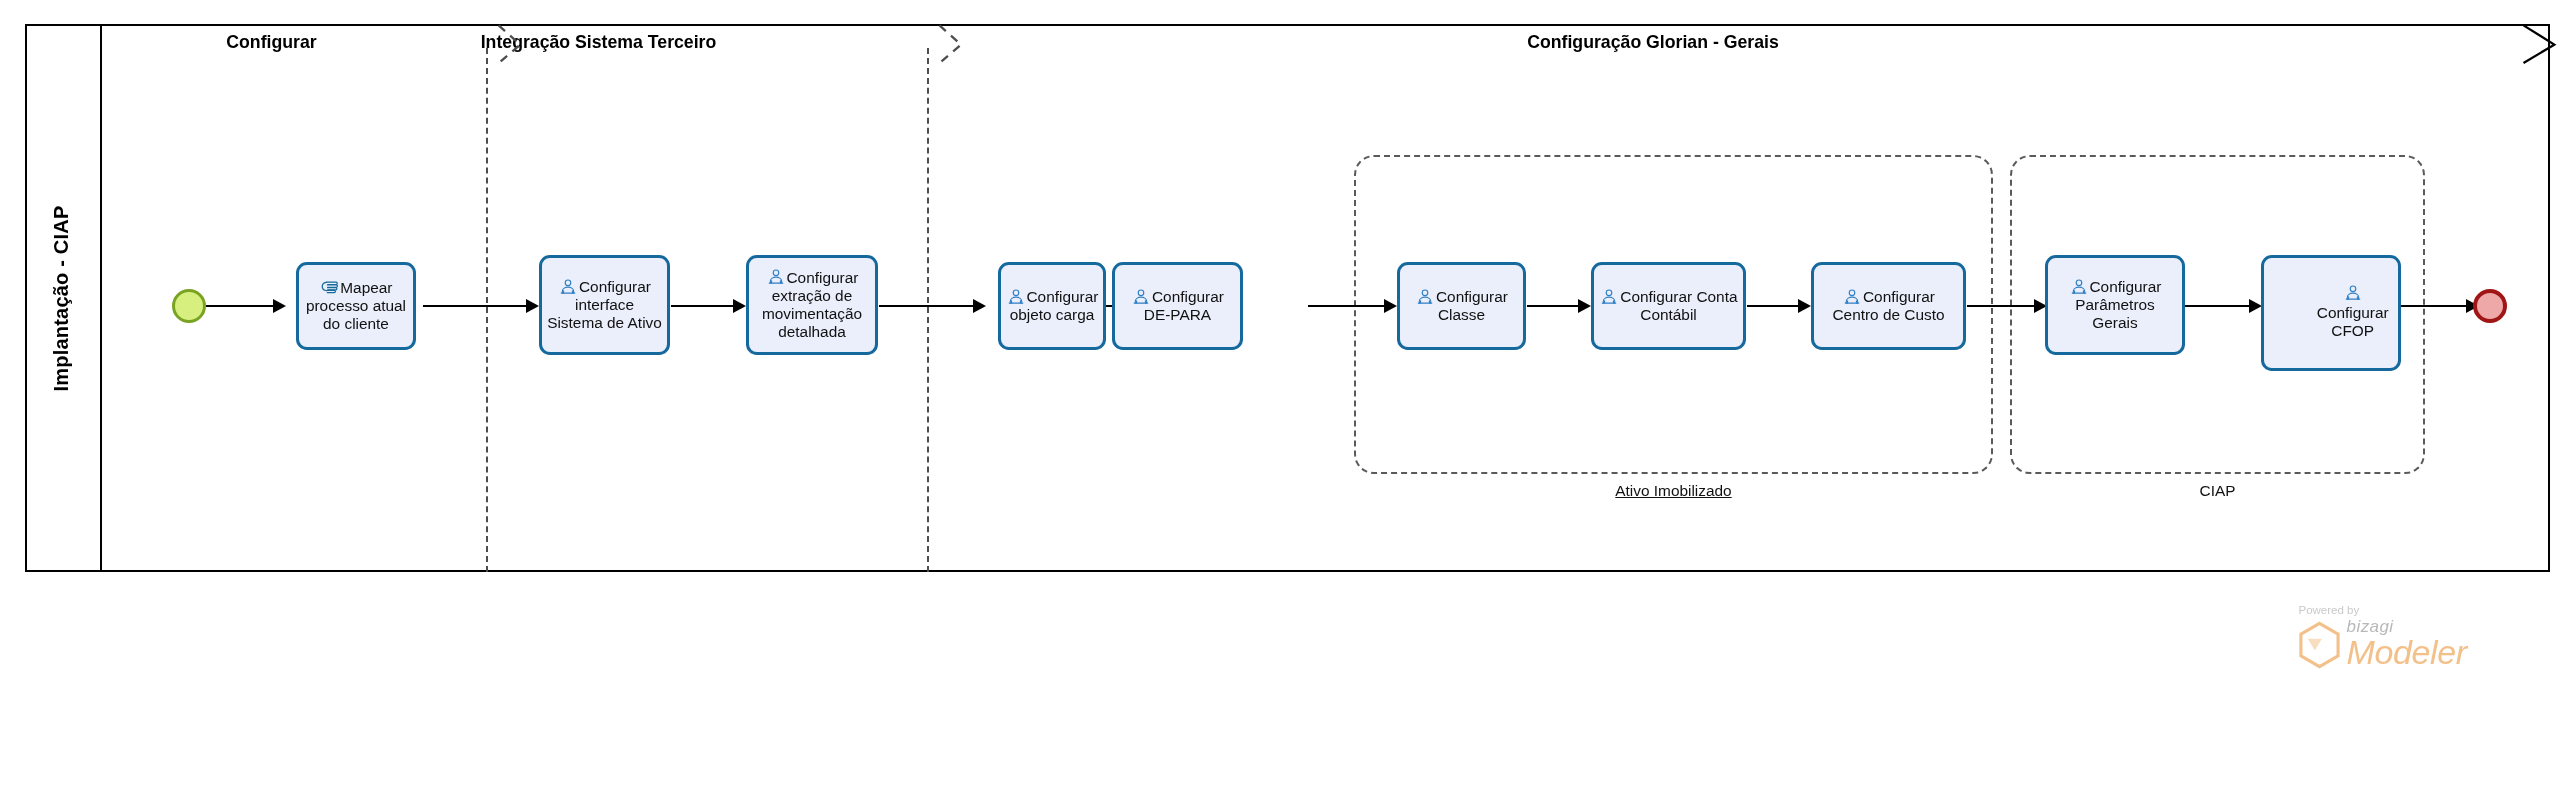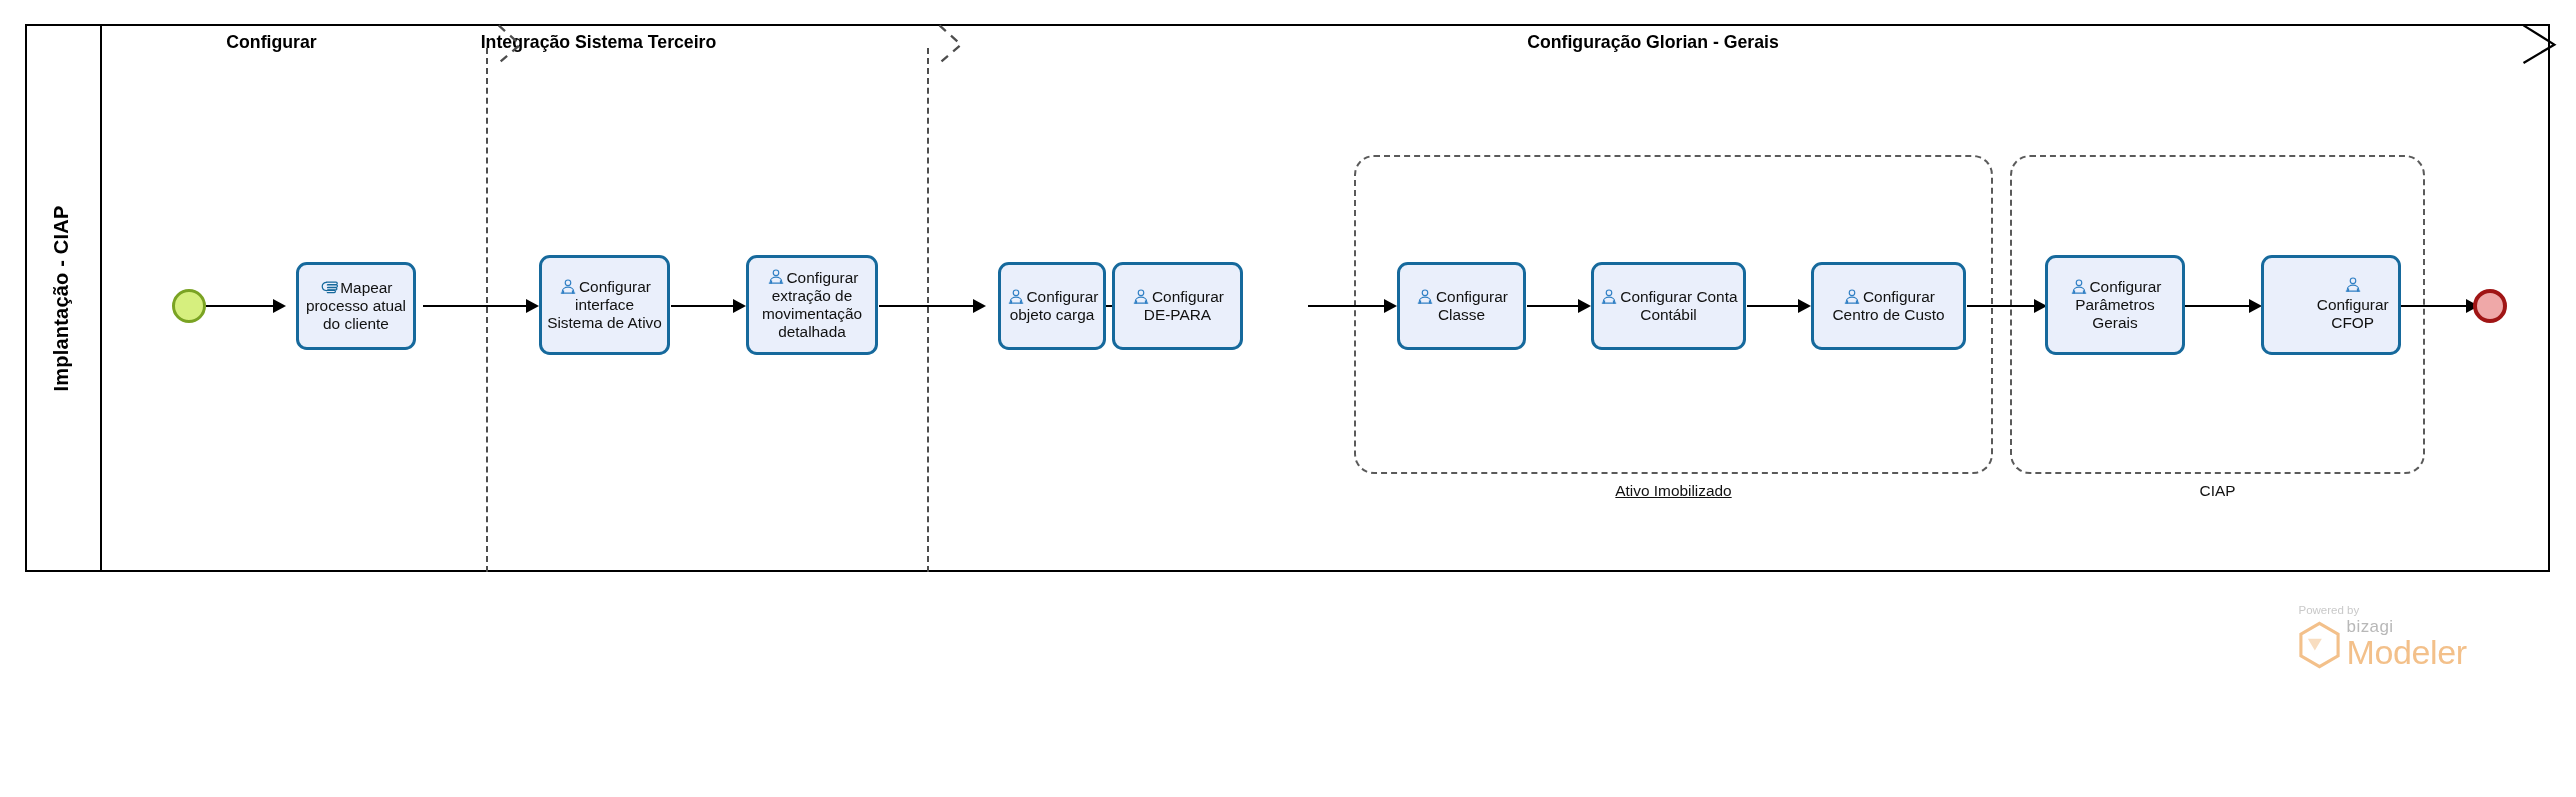--- a/index.html
+++ b/index.html
@@ -164,21 +164,21 @@
   }
   .logo-powered {
     font-size: 11.5px;
     color: #c9c9c9;
     margin-left: 1.5px;
     margin-bottom: 1.5px;
     font-family: "Liberation Sans", sans-serif;
   }
   .logo-row { display: flex; align-items: flex-end; }
   .logo-hex { width: 45px; height: 48px; margin-right: 4.6px; }
-  .logo-text { line-height: 1; }
+  .logo-text { line-height: 1; font-style: italic; }
   .logo-bizagi {
     font-size: 17px;
     color: #b8b8b8;
     letter-spacing: 0.4px;
     font-family: "Liberation Sans", sans-serif;
   }
   .logo-modeler {
     font-size: 34px;
     color: #f3c08a;
     letter-spacing: -0.4px;
@@ -392,21 +392,21 @@
             <path d="M5.6 19.6v-2.1c0-3.3 3.3-5.6 7.4-5.6s7.4 2.3 7.4 5.6v2.1"></path>
             <path d="M4.2 19.6h17.6"></path>
               <path d="M7.2 16.6v3"></path>
               <path d="M18.8 16.6v3"></path>
           </g>
         </svg>
       </span><span class="task-label">Configurar Parâmetros Gerais</span>
     </div>
   </div>
 
-  <div class="task" style="left:2261px; top:255px; width:140px; height:100px;padding-left:48px;">
+  <div class="task" style="left:2261px; top:255px; width:140px; height:116px;padding-left:48px;">
     <div class="task-inner">
       <span class="task-icon" style="display:block;margin:0 auto 0.8px auto;">
         <svg viewBox="0 0 26 22" width="20" height="17">
           <g fill="none" stroke="#2f7fc4" stroke-width="1.5" stroke-linecap="round" stroke-linejoin="round">
             <circle cx="13" cy="6.2" r="3.6"></circle>
             <path d="M5.6 19.6v-2.1c0-3.3 3.3-5.6 7.4-5.6s7.4 2.3 7.4 5.6v2.1"></path>
             <path d="M4.2 19.6h17.6"></path>
               <path d="M7.2 16.6v3"></path>
               <path d="M18.8 16.6v3"></path>
           </g>

